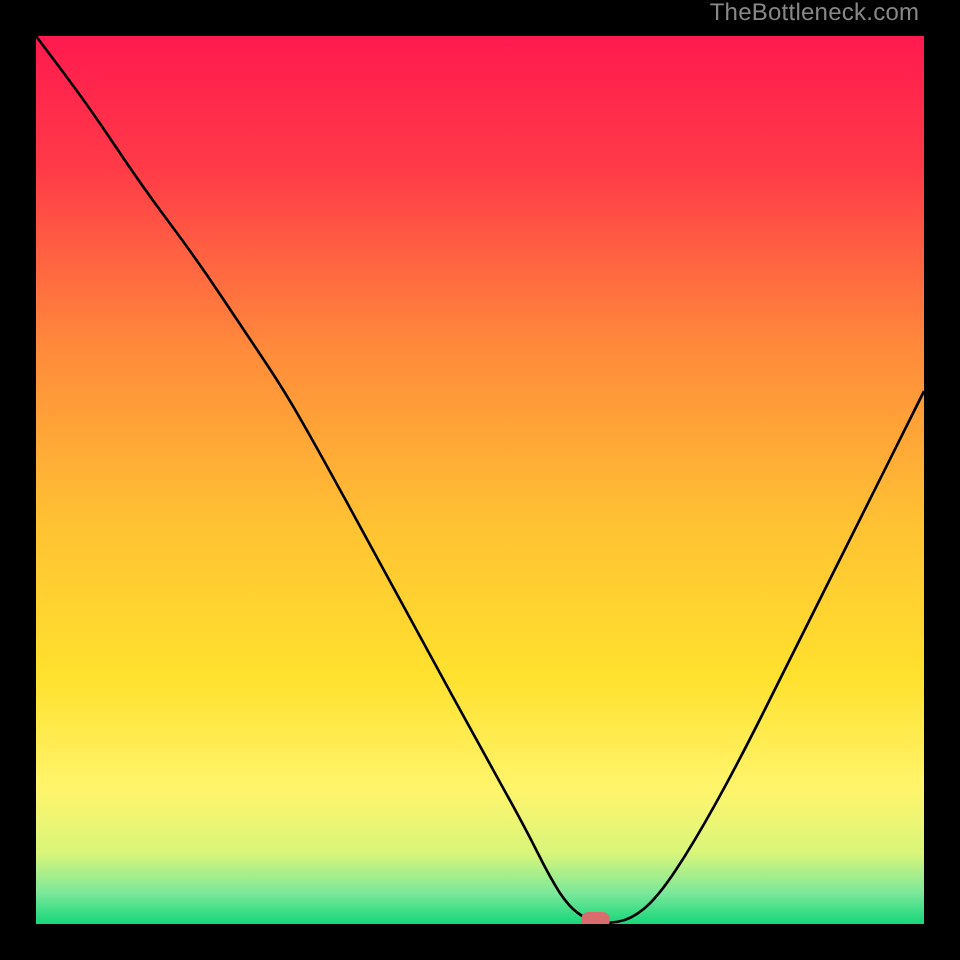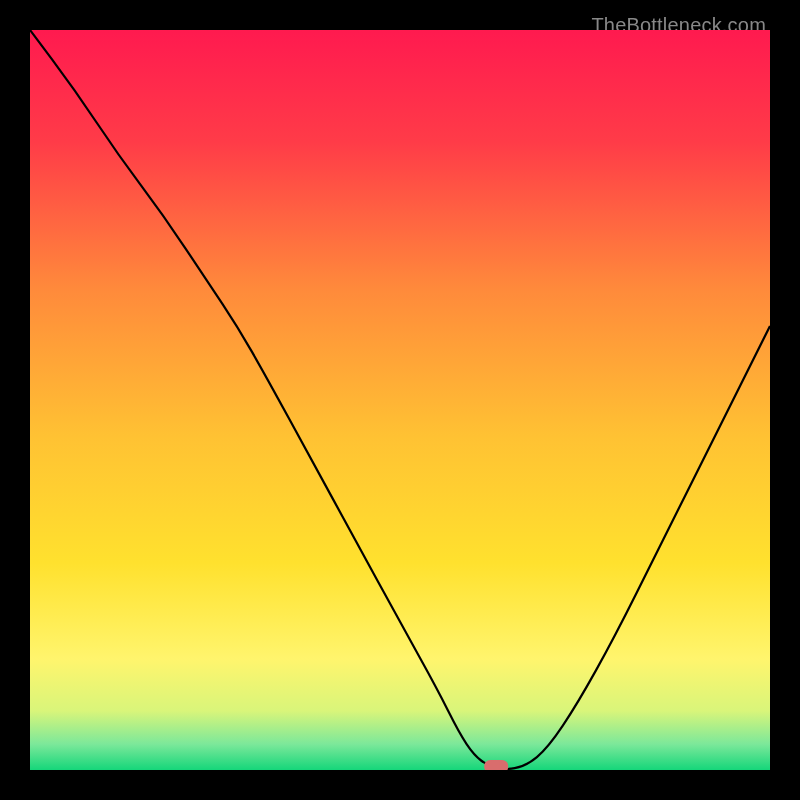--- a/index.html
+++ b/index.html
@@ -43,21 +43,21 @@
     fill: none;
     stroke: #000;
     stroke-width: 2.2;
   }
   .marker {
     fill: #d96d6d;
     stroke: none;
   }
   .watermark {
     position: absolute;
-    top: 14px;
+    top: 0;
     right: 34px;
     color: #888;
     font-size: 20px;
     font-weight: 500;
     letter-spacing: 0.2px;
   }
 </style>
 </head>
 <body>
 

